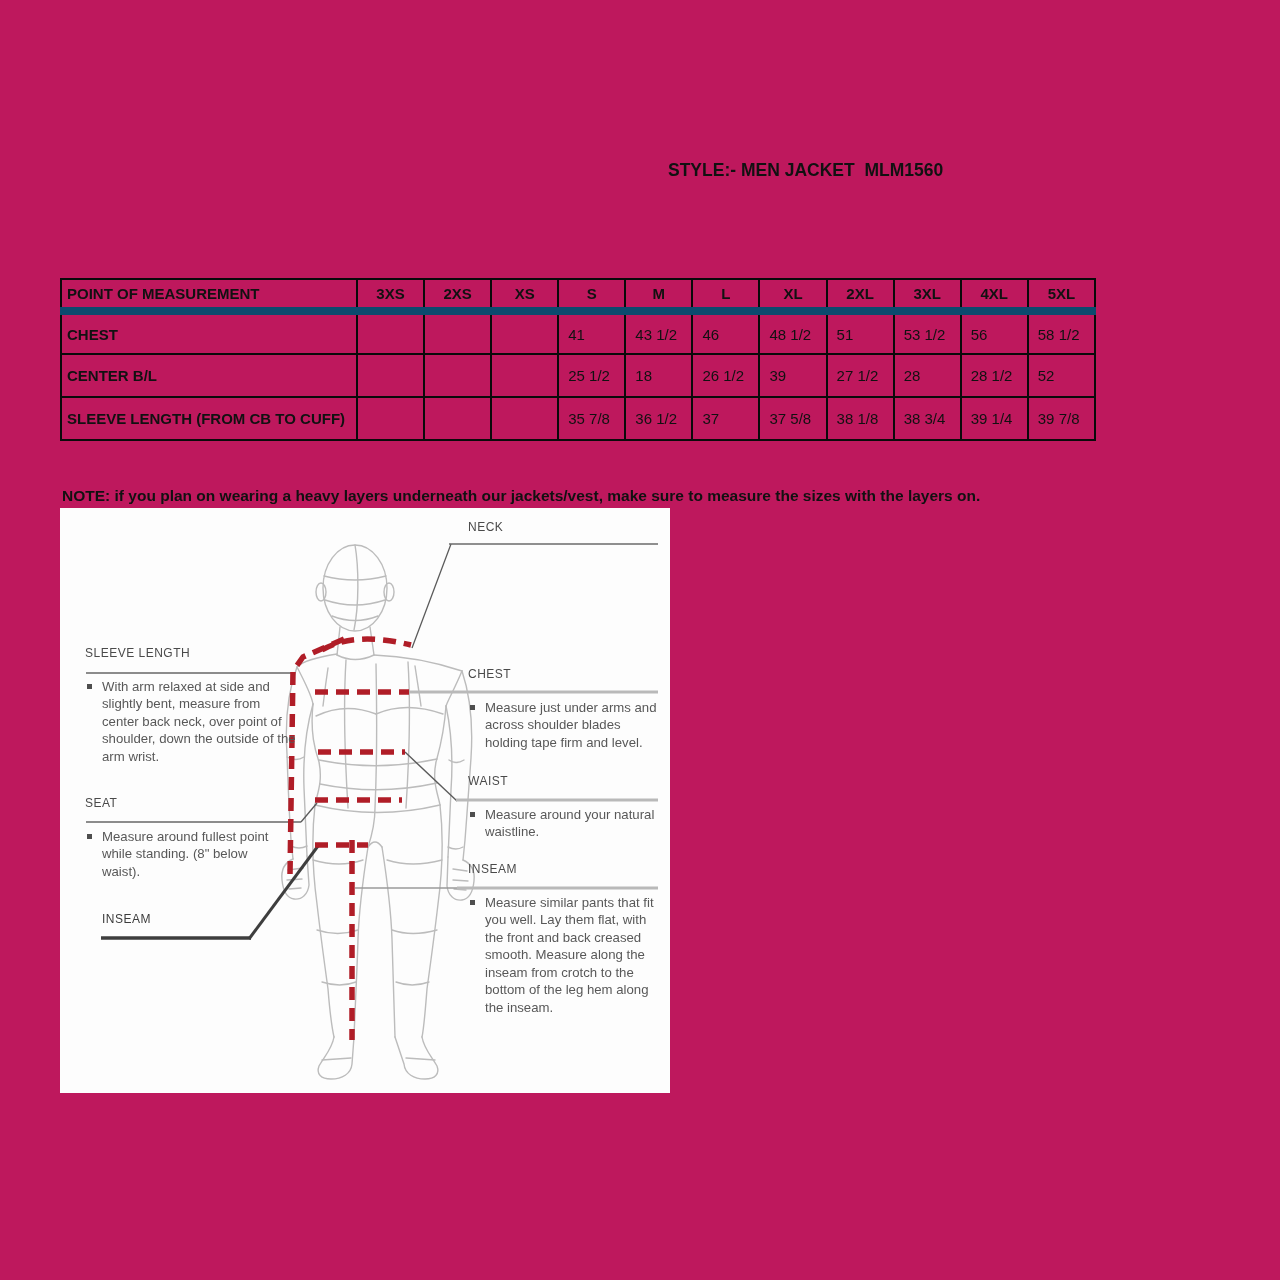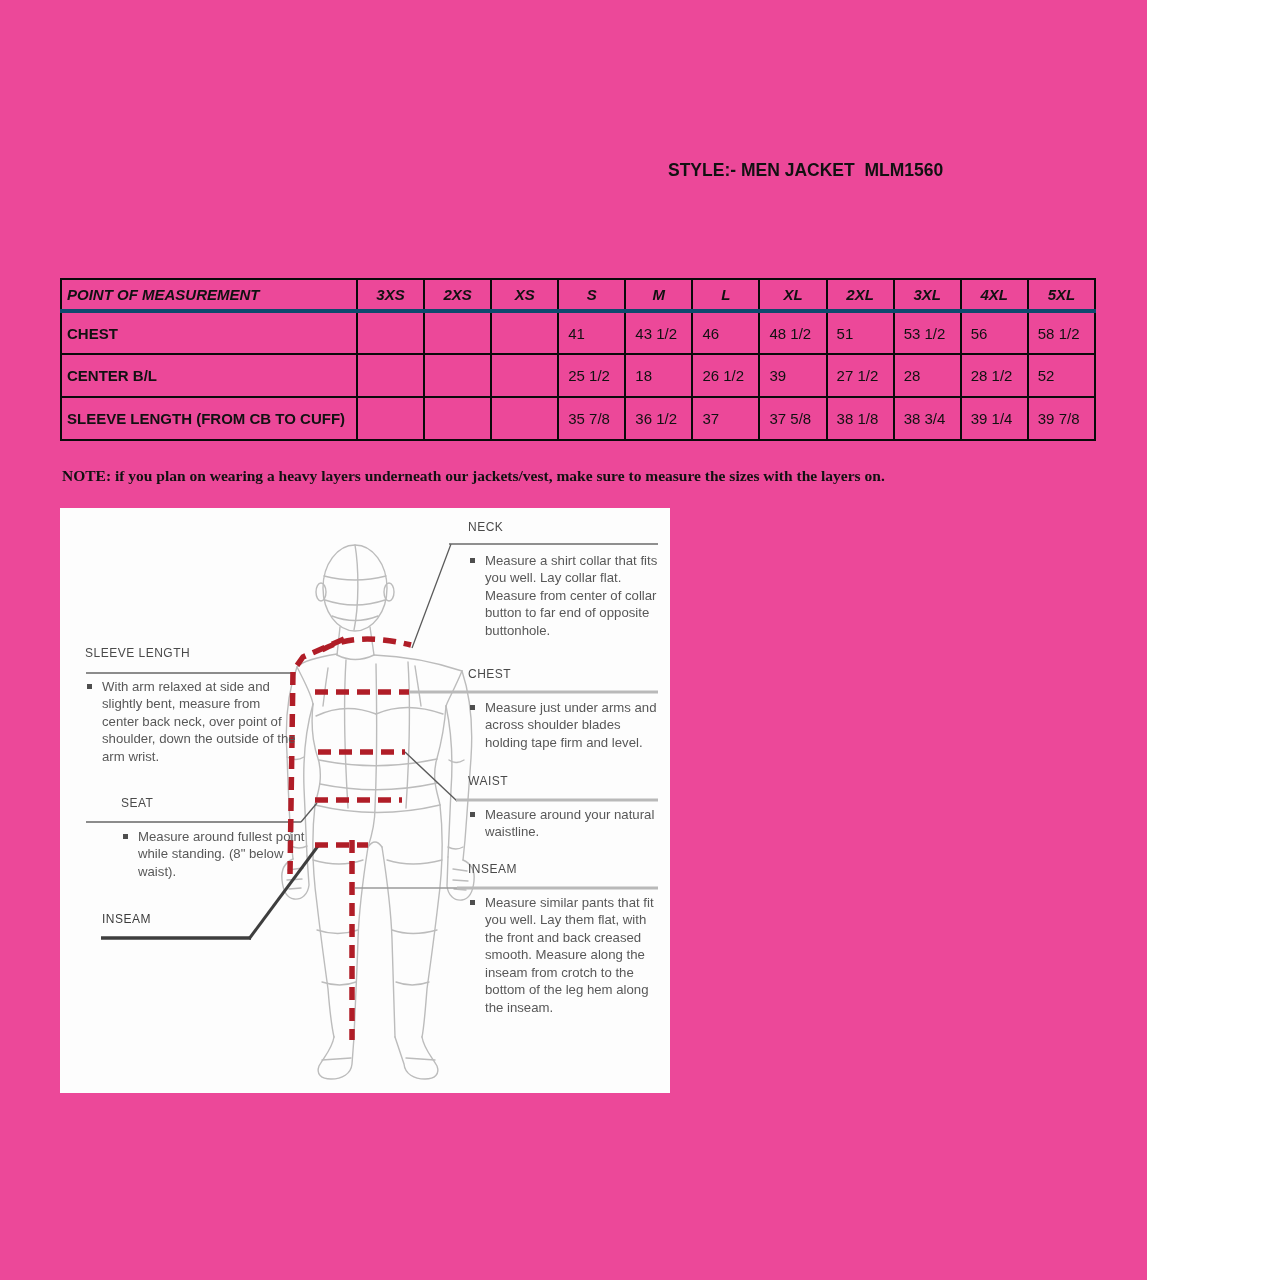--- a/index.html
+++ b/index.html
@@ -1,33 +1,33 @@
 <!DOCTYPE html>
 <html><head>
 <meta charset="utf-8">
 <style>
   * { margin:0; padding:0; box-sizing:border-box; }
   html,body { background:#ffffff; }
   body { font-family:"Liberation Sans", sans-serif; }
-  .page { position:relative; width:1147px; height:1280px; background:#ec4899; overflow:hidden; }
+  .page { position:relative; width:1280px; height:1280px; background:#be185d; overflow:hidden; }
 
   
   .doc-title { position:absolute; left:668px; top:160px; font-size:17.5px; font-weight:bold; color:#111; white-space:pre; }
 
   
   .size-table { position:absolute; left:60px; top:278px; width:1036px; border-collapse:collapse; table-layout:fixed; }
   .size-table th, .size-table td { border:2px solid #0a0a0a; font-size:15px; color:#111; vertical-align:middle; overflow:hidden; white-space:nowrap; }
-  .size-table thead th { height:32px; font-weight:bold; text-align:center; border-bottom:4px solid #0c4a6e;font-style:italic; }
+  .size-table thead th { height:32px; font-weight:bold; text-align:center; border-bottom:8px solid #0c4a6e; }
   .size-table thead th.pom { text-align:left; padding-left:5px; }
   .size-table tbody td { height:43px; font-weight:normal; text-align:left; padding-left:9px; }
   .size-table tbody td.pom { font-weight:bold; padding-left:5px; }
   .size-table col.c-label { width:296px; }
 
   
-  .note-line { position:absolute; left:62px; top:467px; width:1150px; font-size:15.5px; font-weight:bold; color:#111;font-family:Liberation Serif, serif; }
+  .note-line { position:absolute; left:62px; top:487px; width:1150px; font-size:15.5px; font-weight:bold; color:#111; }
 
   
   .diagram { position:absolute; left:60px; top:508px; width:610px; height:585px; background:#fdfdfd; }
   .diagram svg { position:absolute; left:0; top:0; }
 
   .callout { position:absolute; }
   .co-head { height:22px; line-height:22px; font-size:12px; color:#4a4a4a; letter-spacing:0.5px; }
   .co-head.dark { color:#3c3c3c; }
   .co-body { margin-top:14px; font-size:13.2px; line-height:1.32; color:#585858; }
   .co-item { position:relative; padding-left:17px; }
@@ -200,26 +200,20 @@
         <path d="M255 184 L 349 184"></path>
         <path d="M258 244 L 345 244"></path>
         <path d="M255 292 L 342 292"></path>
         <path d="M255 337 L 308 337"></path>
         <path d="M292 332 L 292 532"></path>
       </g>
     </svg>
 
     <div class="callout" style="left:408px; top:8px; width:198px;">
       <div class="co-head">NECK</div>
-      <div class="co-body">
-        <div class="co-item">
-          <span class="bullet"></span>
-          <span>Measure a shirt collar that fits you well. Lay collar flat. Measure from center of collar button to far end of opposite buttonhole.</span>
-        </div>
-      </div>
     </div>
 
     <div class="callout" style="left:25px; top:134px; width:212px;">
       <div class="co-head">SLEEVE LENGTH</div>
       <div class="co-body">
         <div class="co-item">
           <span class="bullet"></span>
           <span>With arm relaxed at side and slightly bent, measure from center back neck, over point of shoulder, down the outside of the arm wrist.</span>
         </div>
       </div>
@@ -238,21 +232,21 @@
     <div class="callout" style="left:408px; top:262px; width:198px;">
       <div class="co-head">WAIST</div>
       <div class="co-body">
         <div class="co-item">
           <span class="bullet"></span>
           <span>Measure around your natural waistline.</span>
         </div>
       </div>
     </div>
 
-    <div class="callout" style="left:25px; top:284px; width:200px;margin-left:36px;">
+    <div class="callout" style="left:25px; top:284px; width:200px;">
       <div class="co-head">SEAT</div>
       <div class="co-body">
         <div class="co-item">
           <span class="bullet"></span>
           <span>Measure around fullest point while standing. (8" below waist).</span>
         </div>
       </div>
     </div>
 
     <div class="callout" style="left:408px; top:350px; width:200px;">

